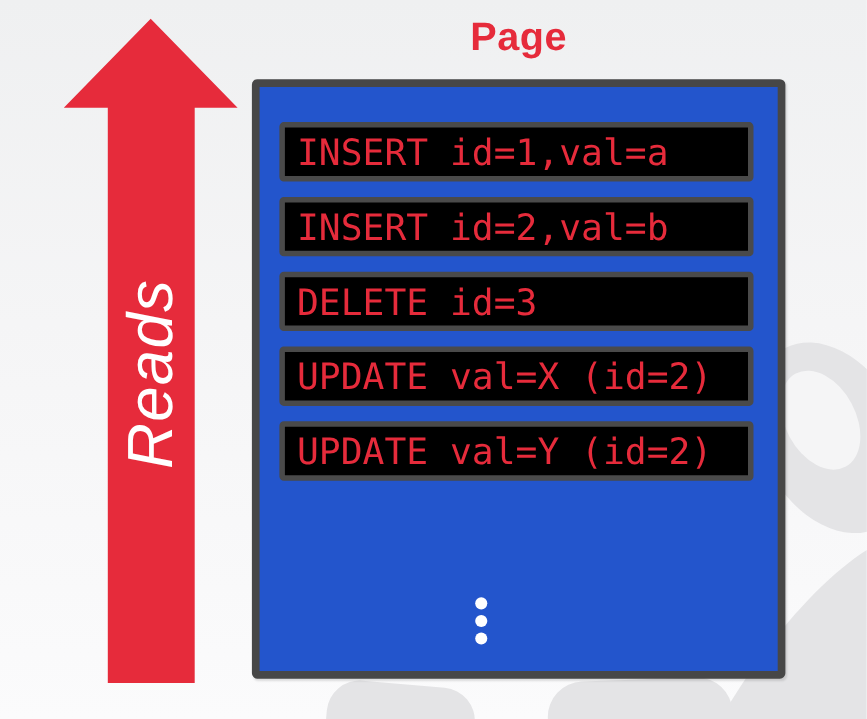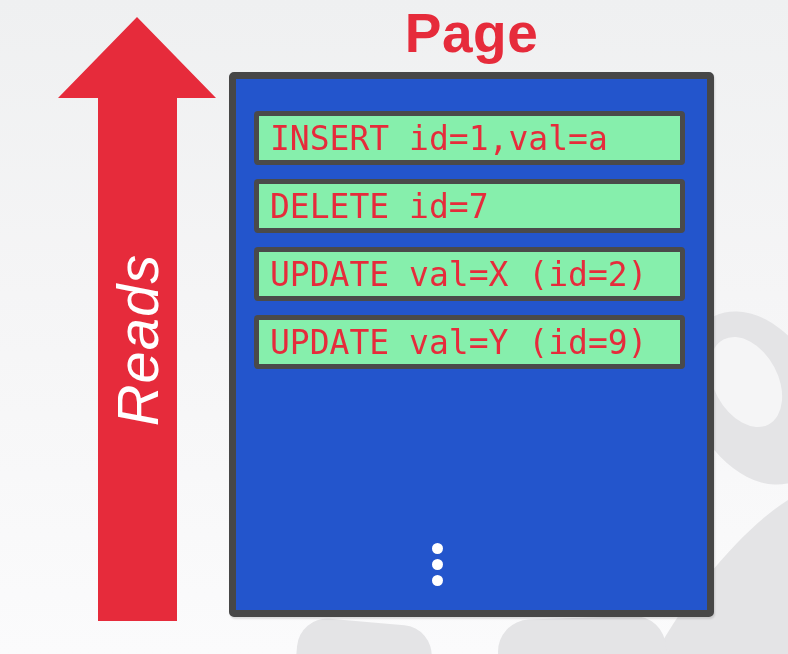--- a/index.html
+++ b/index.html
@@ -19,33 +19,33 @@
   .reads-label{
     position:absolute;left:137px;top:340px;
     transform:translate(-50%,-50%) rotate(-90deg);
     font-size:58px;font-style:italic;font-weight:400;
     color:#ffffff;white-space:nowrap;letter-spacing:1px;
   }
   
   .page-title{
     position:absolute;left:229px;top:0;width:485px;height:66px;
     line-height:66px;text-align:center;
-    font-size:55px;font-weight:700;color:#e62b3b;letter-spacing:0.5px;
+    font-size:36px;font-weight:700;color:#e62b3b;letter-spacing:0.5px;
   }
   
   .page-box{
     position:absolute;left:229px;top:72px;width:485px;height:545px;
     box-sizing:border-box;background:#2355cc;
     border:7px solid #474747;border-radius:5px;
     padding:32px 0 0 18px;
     box-shadow:1px 2px 2px rgba(0,0,0,0.12);
   }
   .log-row{
     width:431px;height:54px;box-sizing:border-box;
-    background:#86efac;border:5px solid #4a4a4a;border-radius:4px;
+    background:#000000;border:5px solid #4a4a4a;border-radius:4px;
     margin-bottom:14px;
     display:flex;align-items:center;padding-left:11px;
     font-family:"DejaVu Sans Mono","Liberation Mono",monospace;
     font-size:33px;color:#e62b3b;white-space:pre;
   }
   .dots{
     position:absolute;left:196px;top:464px;
     display:flex;flex-direction:column;gap:5px;
   }
   .dot{width:11px;height:11px;border-radius:50%;background:#ffffff;}
@@ -81,27 +81,30 @@
   </svg>
   <div class="reads-label">Reads</div>
 
   <div class="page-title">Page</div>
 
   <div class="page-box">
     <div class="log-row">
       <span>INSERT id=1,val=a</span>
     </div>
     <div class="log-row">
-      <span>DELETE id=7</span>
+      <span>INSERT id=2,val=b</span>
+    </div>
+    <div class="log-row">
+      <span>DELETE id=3</span>
     </div>
     <div class="log-row">
       <span>UPDATE val=X (id=2)</span>
     </div>
     <div class="log-row">
-      <span>UPDATE val=Y (id=9)</span>
+      <span>UPDATE val=Y (id=2)</span>
     </div>
     <div class="dots">
       <span class="dot"></span>
       <span class="dot"></span>
       <span class="dot"></span>
     </div>
   </div>
 
 </div>
 

